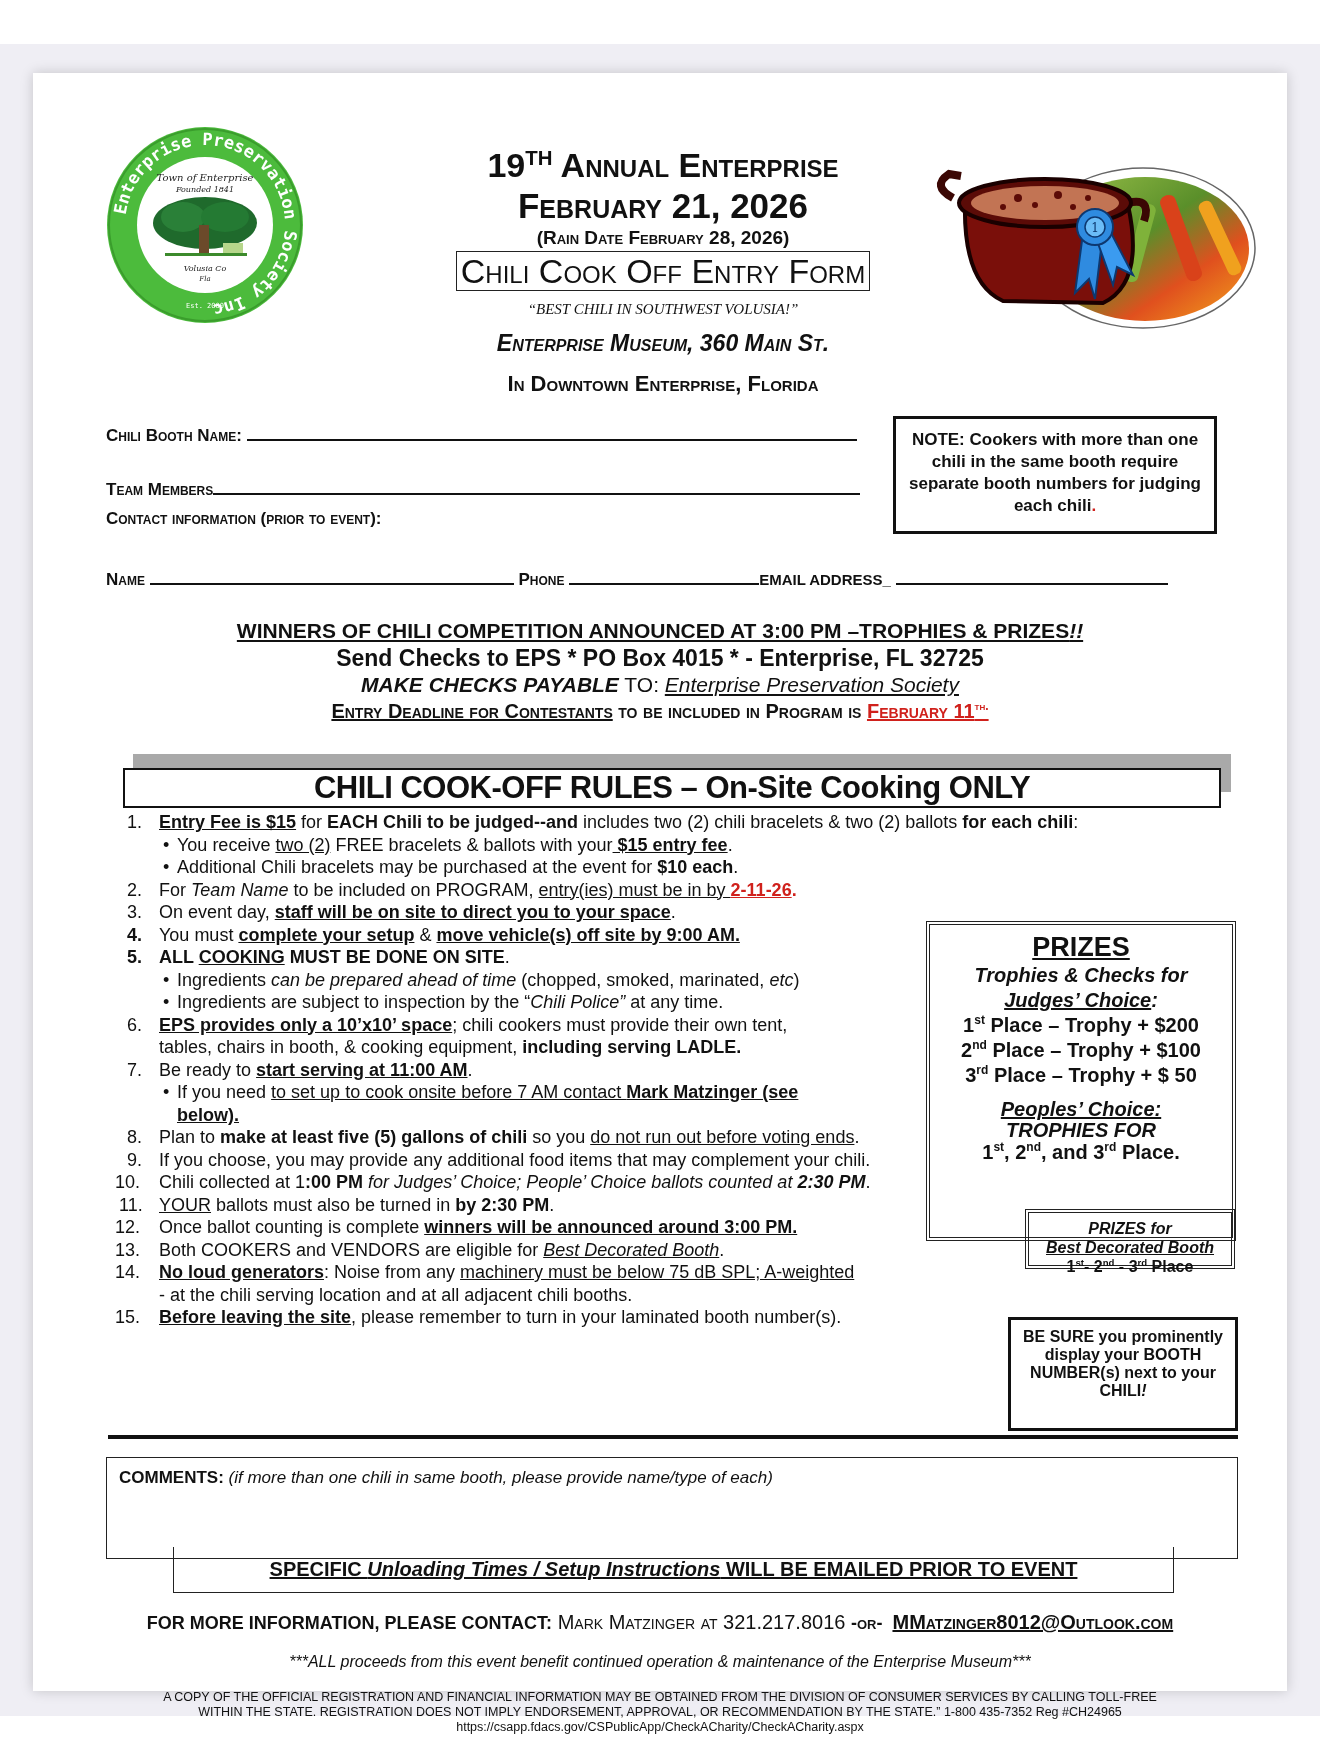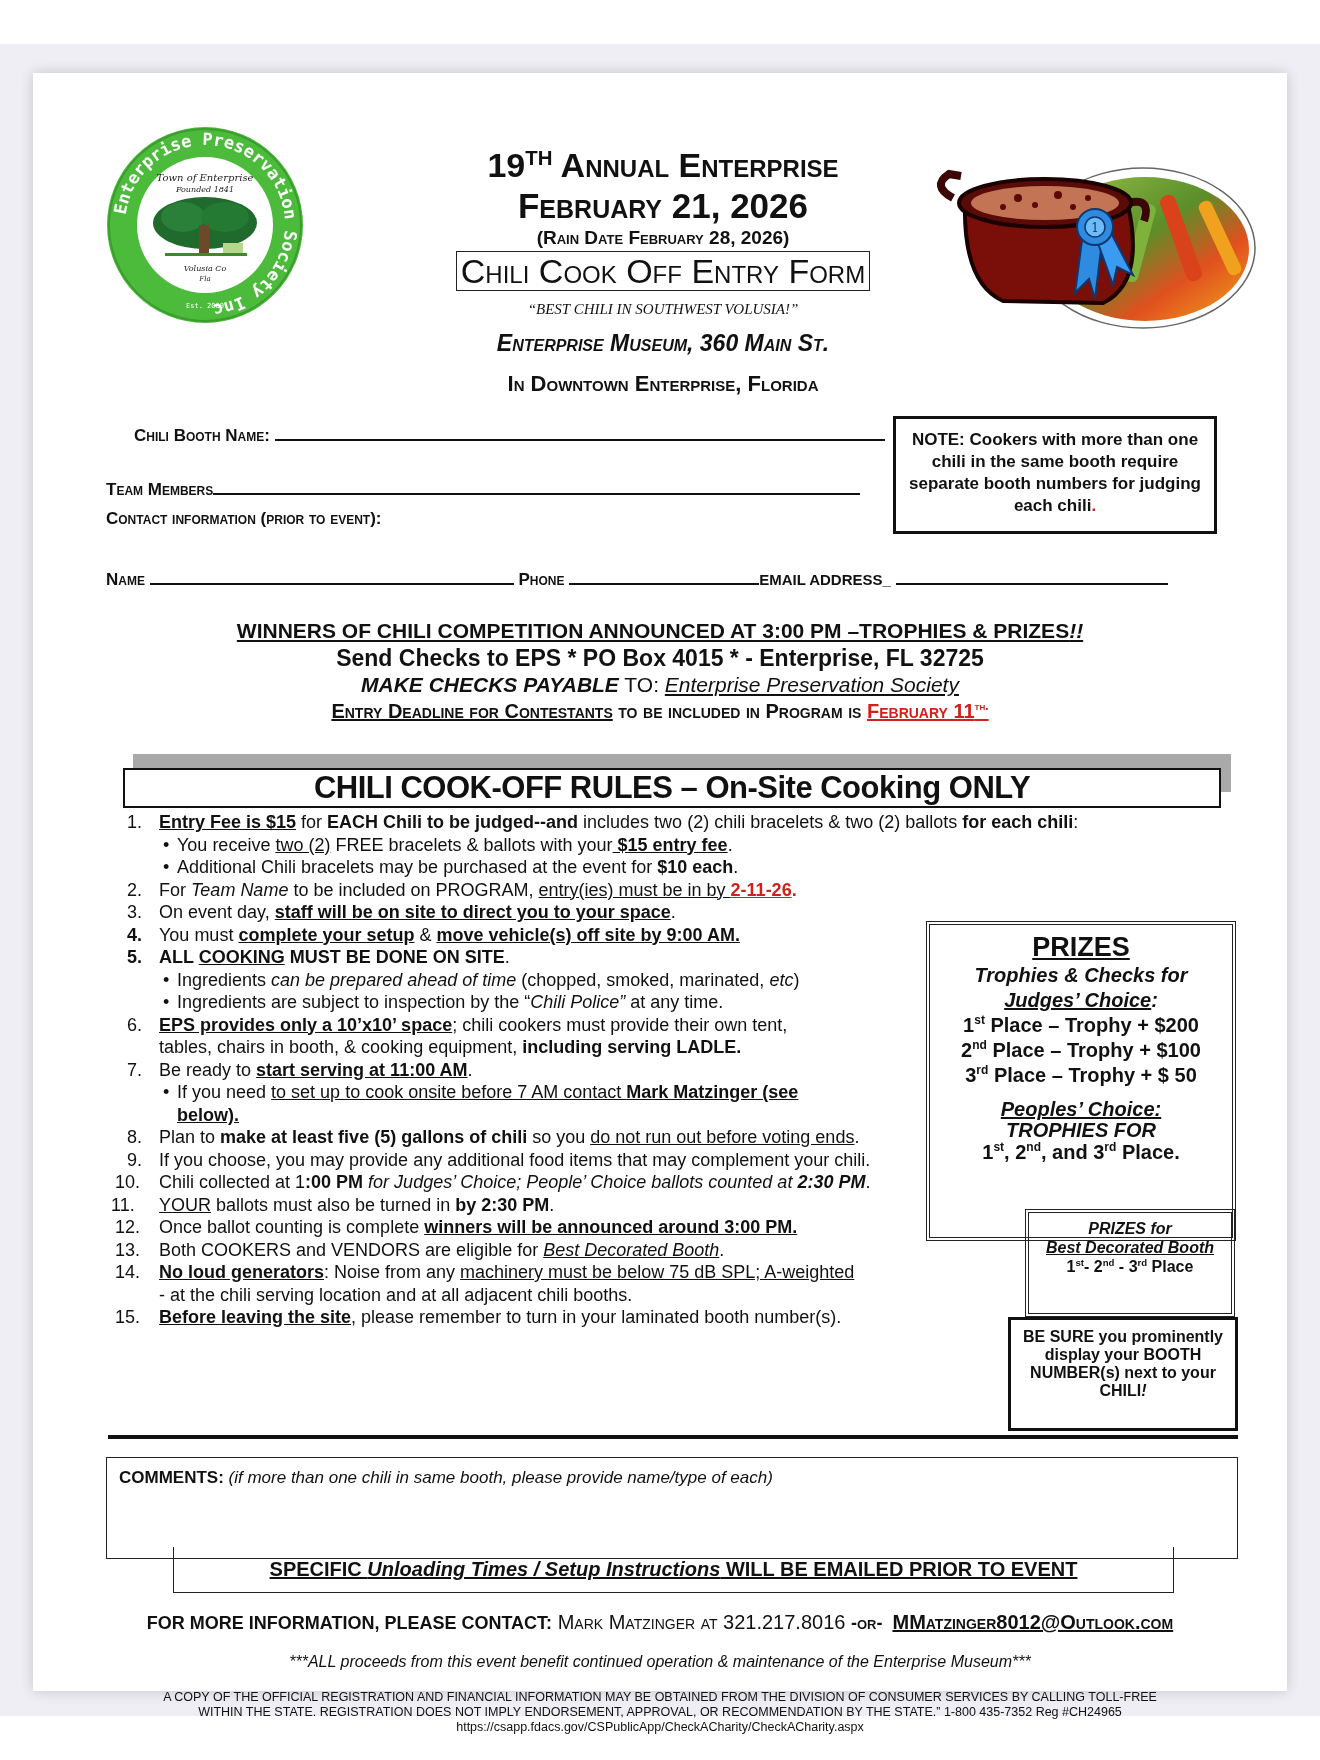--- a/index.html
+++ b/index.html
@@ -46,21 +46,21 @@
   .rule { position: relative; padding-left: 48px; }
   .rule .num { position: absolute; left: 16px; top: 0; }
   .sub { position: relative; padding-left: 66px; }
   .sub .dot { position: absolute; left: 52px; top: 0; }
   .cont { padding-left: 66px; }
   .cont2 { padding-left: 48px; }
 
   .prizes { left: 893px; top: 848px; width: 310px; height: 320px; border: 4px double #222; padding-top: 6px; }
   .pr-title { font-size: 27px; font-weight: bold; text-decoration: underline; line-height: 32px; }
   .pr-line { font-size: 20px; font-weight: bold; line-height: 25px; }
-  .deco { left: 992px; top: 1136px; width: 210px; height: 108px; border: 4px double #222; padding-top: 6px; font-size: 16px; line-height: 19px; }
+  .deco { left: 992px; top: 1136px; width: 210px; height: 60px; border: 4px double #222; padding-top: 6px; font-size: 16px; line-height: 19px; }
   .besure { left: 975px; top: 1244px; width: 230px; height: 114px; border: 3.5px solid #111; padding-top: 8px;
             font-size: 16px; font-weight: bold; line-height: 18px; }
   .rule-sep { left: 75px; top: 1362px; width: 1130px; height: 3.5px; background: #111; }
 
   .comments { left: 73px; top: 1384px; width: 1132px; height: 102px; border: 1.5px solid #222; padding: 10px 12px; font-size: 17px; }
   .emailed { left: 140px; top: 1474px; width: 1001px; height: 46px; border: 1.5px solid #222; border-top: none;
              font-size: 20px; font-weight: bold; text-align: center; line-height: 44px; }
   .contact { top: 1538px; font-size: 18px; }
   .proceeds { top: 1580px; font-size: 16px; font-style: italic; }
   .legal { top: 1617px; font-size: 12.5px; line-height: 15px; }
@@ -134,21 +134,21 @@
       <circle cx="80" cy="64" r="3" fill="#5b0b07"></circle>
         <circle cx="165" cy="55" r="3" fill="#5b0b07"></circle>
       <path d="M160,90 l-8,60 l14,-14 l6,20 l8,-66 Z" fill="#2f8be0" stroke="#0d3870" stroke-width="2"></path>
       <path d="M172,92 l18,50 l4,-18 l16,8 l-24,-46 Z" fill="#3b9bf0" stroke="#0d3870" stroke-width="2"></path>
       <circle cx="172" cy="84" r="18" fill="#2f8be0" stroke="#0d3870" stroke-width="2"></circle>
       <circle cx="172" cy="84" r="10" fill="#6bbcf7" stroke="#0d3870" stroke-width="1.5"></circle>
       <text x="172" y="89" text-anchor="middle" font-family="DejaVu Serif, serif" font-size="12" fill="#0d3870">1</text>
     </svg>
   </div>
 
-  <div class="abs field" style="left:73px; top:350px;margin-left:28px;">
+  <div class="abs field" style="left:73px; top:350px;">
     <span class="sc">Chili Booth Name:</span>
     <span class="line" style="width:610px;"></span>
   </div>
   <div class="abs field" style="left:73px; top:404px;">
     <span class="sc">Team Members</span><span class="line" style="width:647px;"></span>
   </div>
   <div class="abs field sc" style="left:73px; top:436px;">Contact information (prior to event):</div>
   <div class="abs field" style="left:73px; top:494px;text-align:center;">
     <span class="sc">Name</span>
     <span class="line" style="width:364px;"></span>
@@ -186,21 +186,21 @@
     <div class="sub"><span class="dot">•</span><span>Ingredients </span><span class="i">can be prepared ahead of time</span><span> (chopped, smoked, marinated, </span><span class="i">etc</span><span>)</span></div>
     <div class="sub"><span class="dot">•</span><span>Ingredients are subject to inspection by the “</span><span class="i">Chili Police”</span><span> at any time.</span></div>
     <div class="rule"><span class="num">6.</span><span class="b u">EPS provides only a 10’x10’ space</span><span>; chili cookers must provide their own tent,</span></div>
     <div class="cont2"><span>tables, chairs in booth, &amp; cooking equipment, </span><span class="b">including serving LADLE.</span></div>
     <div class="rule"><span class="num">7.</span><span>Be ready to </span><span class="b u">start serving at 11:00 AM</span><span>.</span></div>
     <div class="sub"><span class="dot">•</span><span>If you need </span><span class="u">to set up to cook onsite before 7 AM contact </span><span class="b u">Mark Matzinger (see</span></div>
     <div class="cont b u">below).</div>
     <div class="rule"><span class="num">8.</span><span>Plan to </span><span class="b">make at least five (5) gallons of chili</span><span> so you </span><span class="u">do not run out before voting ends</span><span>.</span></div>
     <div class="rule"><span class="num">9.</span><span>If you choose, you may provide any additional food items that may complement your chili.</span></div>
     <div class="rule"><span class="num" style="left:4px">10.</span><span>Chili collected at 1</span><span class="b">:00 PM</span><span class="i"> for Judges’ Choice; People’ Choice ballots counted at </span><span class="b i">2:30 PM</span><span>.</span></div>
-    <div class="rule"><span class="num" style="left:0">11.</span><span class="u">YOUR</span><span> ballots must also be turned in </span><span class="b">by 2:30 PM</span><span>.</span></div>
+    <div class="rule"><span class="num" style="left:8px">11.</span><span class="u">YOUR</span><span> ballots must also be turned in </span><span class="b">by 2:30 PM</span><span>.</span></div>
     <div class="rule"><span class="num" style="left:4px">12.</span><span>Once ballot counting is complete </span><span class="b u">winners will be announced around 3:00 PM.</span></div>
     <div class="rule"><span class="num" style="left:4px">13.</span><span>Both COOKERS and VENDORS are eligible for </span><span class="i u">Best Decorated Booth</span><span>.</span></div>
     <div class="rule"><span class="num" style="left:4px">14.</span><span class="b u">No loud generators</span><span>: Noise from any </span><span class="u">machinery must be below 75 dB SPL; A-weighted</span></div>
     <div class="cont2">- at the chili serving location and at all adjacent chili booths.</div>
     <div class="rule"><span class="num" style="left:4px">15.</span><span class="b u">Before leaving the site</span><span>, please remember to turn in your laminated booth number(s).</span></div>
   </div>
 
   <div class="abs prizes center">
     <div class="pr-title">PRIZES</div>
     <div class="pr-line i">Trophies &amp; Checks for</div>

